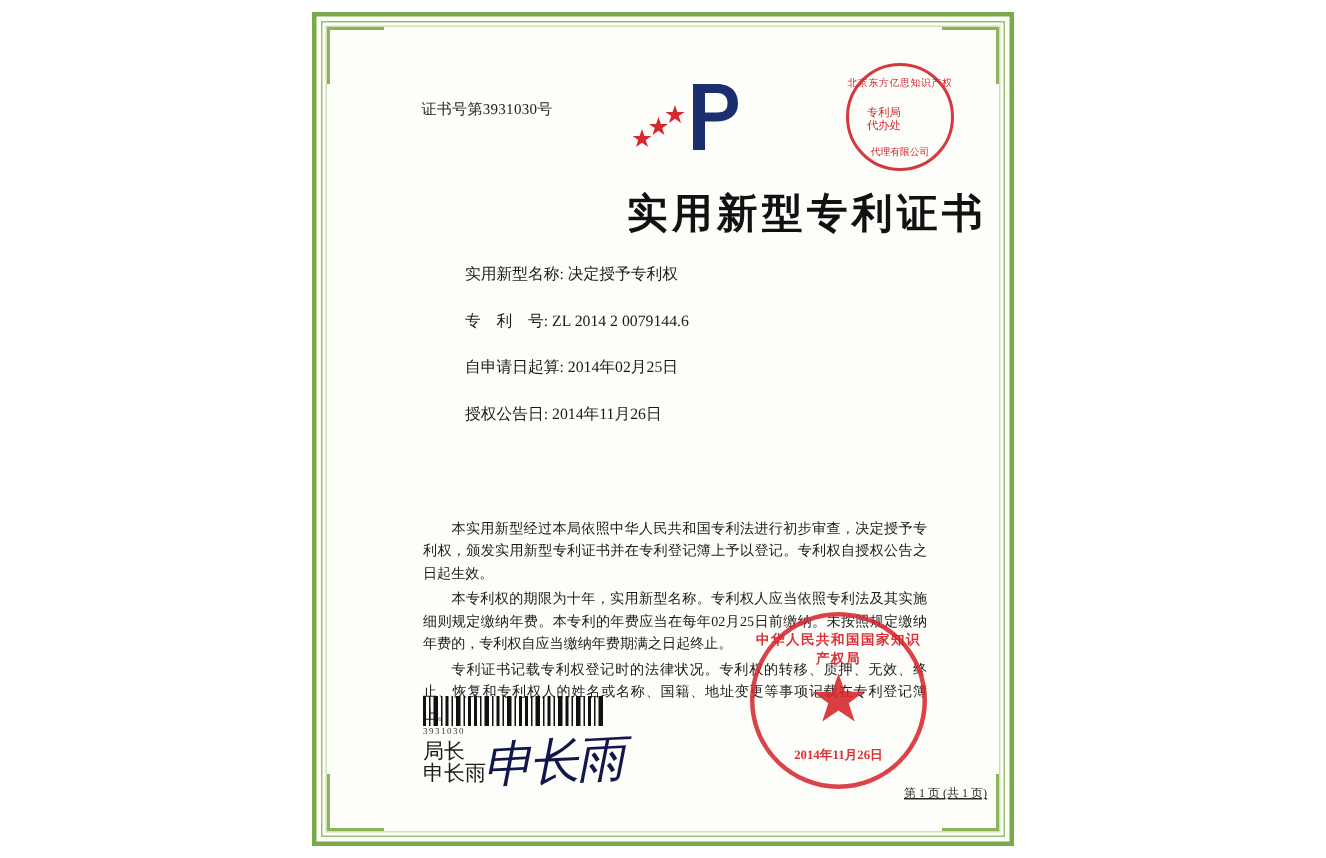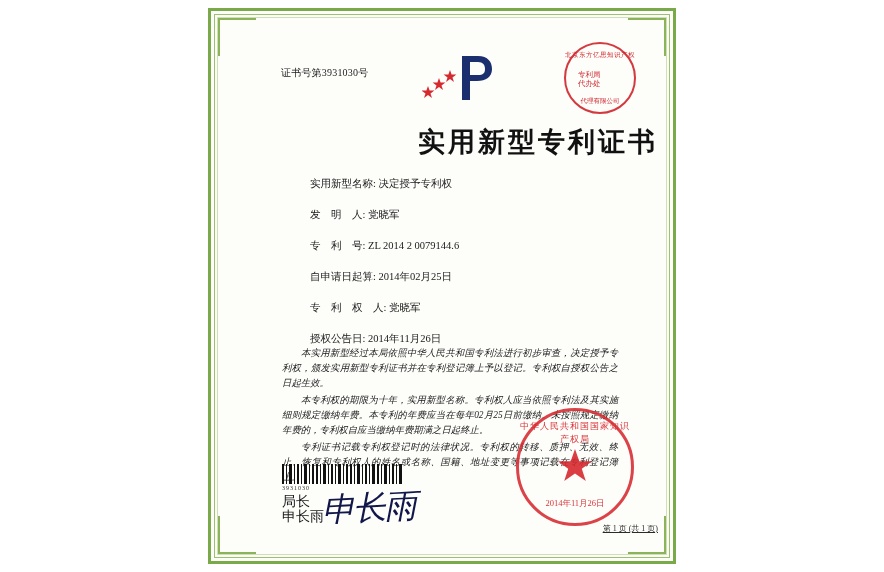--- a/index.html
+++ b/index.html
@@ -172,21 +172,20 @@
     right: 40px;
     top: 322px;
     font-size: 9.4px;
     line-height: 15px;
     color: #1a1a1a;
     text-align: justify;
   }
   .body-text p {
     margin: 0 0 2px 0;
     text-indent: 19px;
-    font-style: italic;
   }
 
   
   .barcode {
     position: absolute;
     left: 56px;
     top: 440px;
     width: 120px;
     height: 20px;
   }
@@ -215,24 +214,25 @@
     color: #11174a;
     font-family: "DejaVu Serif", serif;
     font-style: italic;
     letter-spacing: -2px;
     transform: rotate(-3deg);
   }
 
   
   .big-seal {
     position: absolute;
-    right: 24px;
+    right: 40px;
     bottom: 22px;
     width: 118px;
     height: 118px;
+    font-weight: bold;
   }
   .big-seal .ring {
     position: absolute;
     left: 0; top: 0;
     width: 118px; height: 118px;
     border: 3px solid #d6292f;
     border-radius: 50%;
     box-sizing: border-box;
     opacity: 0.88;
   }
@@ -316,34 +316,26 @@
       </div>
 
       <div class="doc-title">实用新型专利证书</div>
 
       <div class="fields">
         <div class="field-row">
           <span class="field-label">实用新型名称:</span>
           <span class="field-value">决定授予专利权</span>
         </div>
         <div class="field-row">
-          <span class="field-label">发　明　人:</span>
-          <span class="field-value">党晓军</span>
-        </div>
-        <div class="field-row">
           <span class="field-label">专　利　号:</span>
           <span class="field-value">ZL 2014 2 0079144.6</span>
         </div>
         <div class="field-row">
           <span class="field-label">自申请日起算:</span>
           <span class="field-value">2014年02月25日</span>
-        </div>
-        <div class="field-row">
-          <span class="field-label">专　利　权　人:</span>
-          <span class="field-value">党晓军</span>
         </div>
         <div class="field-row">
           <span class="field-label">授权公告日:</span>
           <span class="field-value">2014年11月26日</span>
         </div>
       </div>
 
       <div class="body-text">
         <p>本实用新型经过本局依照中华人民共和国专利法进行初步审查，决定授予专利权，颁发实用新型专利证书并在专利登记簿上予以登记。专利权自授权公告之日起生效。</p>
         <p>本专利权的期限为十年，实用新型名称。专利权人应当依照专利法及其实施细则规定缴纳年费。本专利的年费应当在每年02月25日前缴纳。未按照规定缴纳年费的，专利权自应当缴纳年费期满之日起终止。</p>

